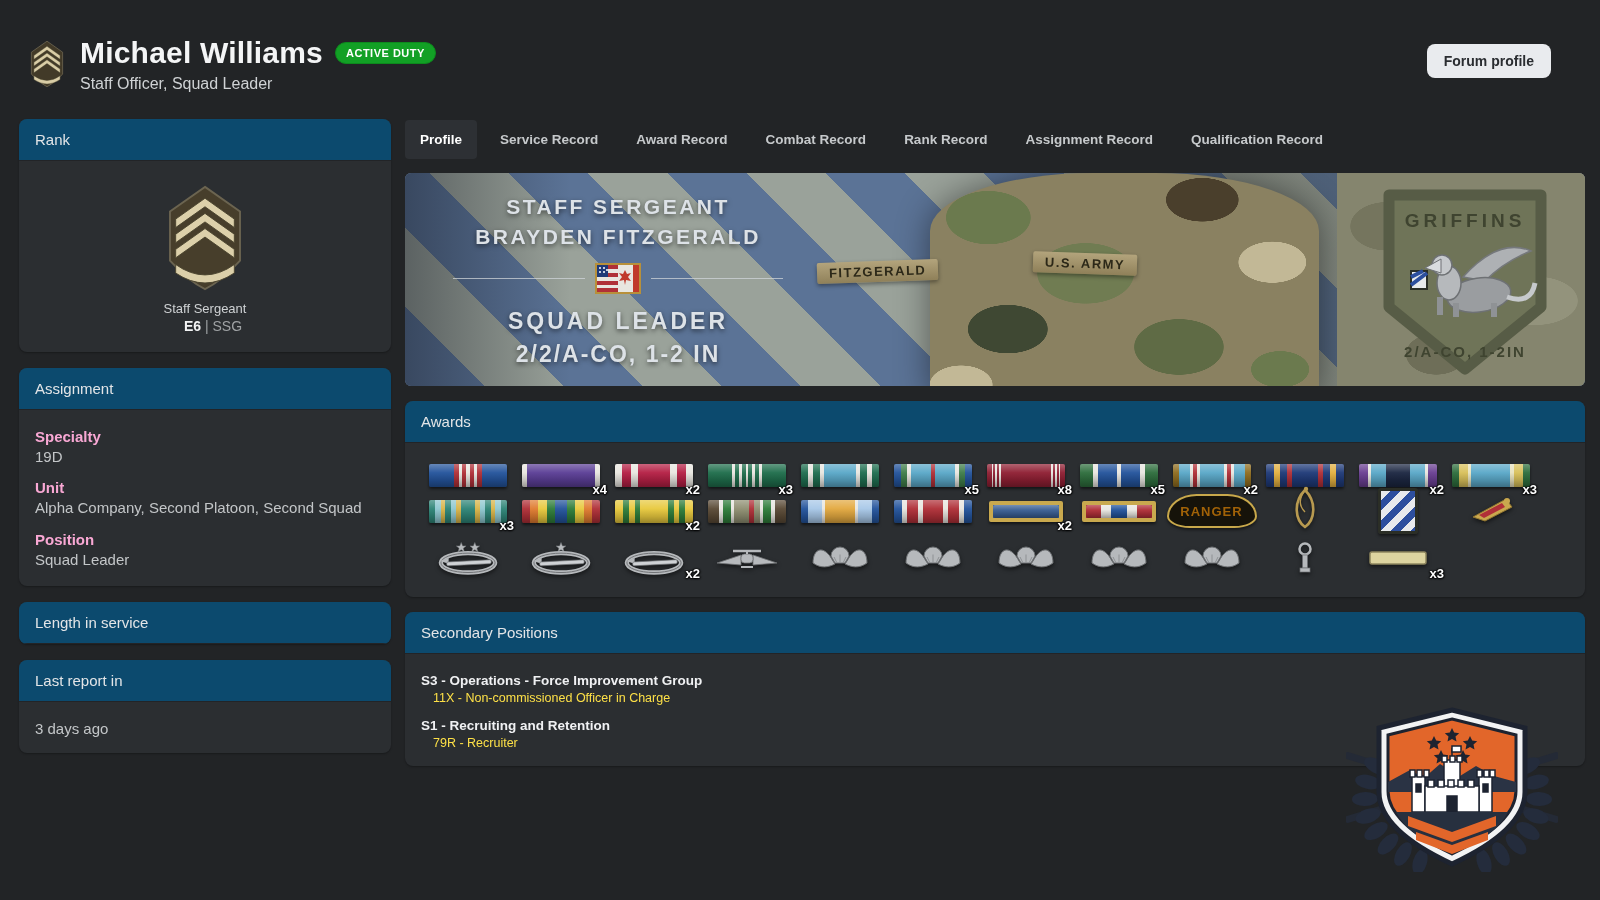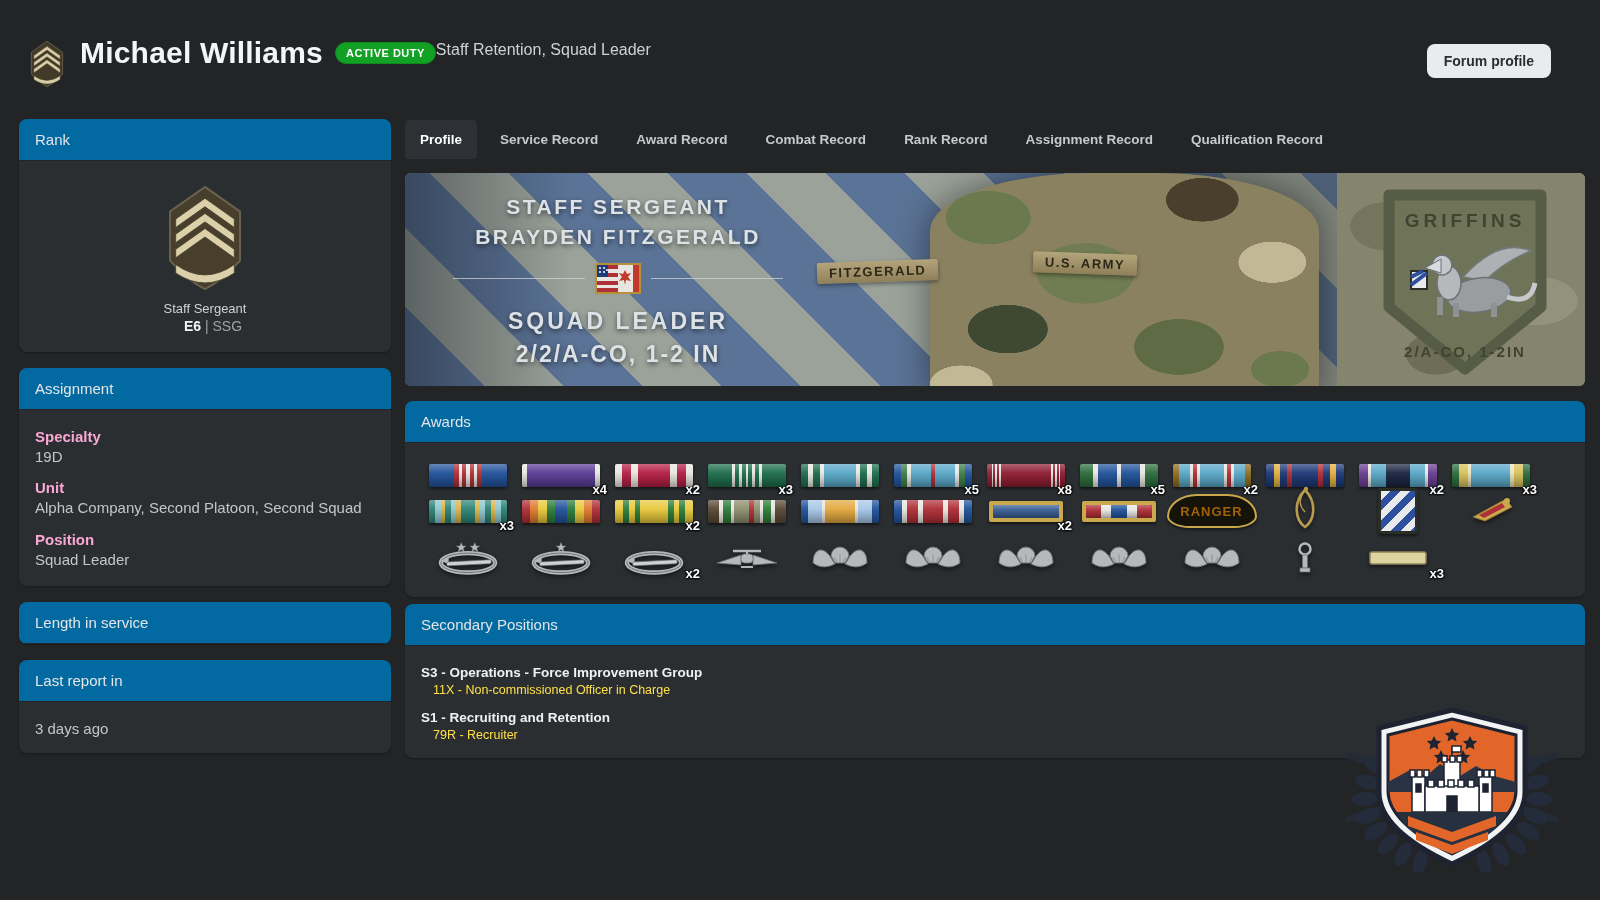--- a/index.html
+++ b/index.html
@@ -1,31 +1,31 @@
 <!DOCTYPE html>
 <html><head>
 <meta charset="utf-8">
 <style>
   html,body{margin:0;padding:0;background:#1b1d1f;}
   .page{position:relative;width:1600px;height:900px;background:#222426;overflow:hidden;
         font-family:"Liberation Sans", sans-serif;color:#e8eaec;}
   
   .hdr{position:absolute;left:28px;top:36px;display:flex;align-items:flex-start;gap:14px;}
   .hdr-ins{width:38px;height:48px;margin-top:4px;}
-  .hdr-text{display:flex;flex-direction:row;justify-content:flex-end;}
+  .hdr-text{display:flex;flex-direction:column;justify-content:flex-end;}
   .hdr-row{display:flex;align-items:center;gap:12px;}
   .hdr-name{font-size:30px;font-weight:bold;color:#f4f5f6;letter-spacing:.2px;}
   .status-pill{background:#12a025;border:1px solid #0d8a1d;color:#fff;font-size:11px;font-weight:bold;
                letter-spacing:.5px;padding:4px 10px;border-radius:12px;}
   .hdr-sub{font-size:16px;color:#cfd2d4;margin-top:5px;}
   .forum-btn{position:absolute;right:49px;top:44px;background:#e9ebee;color:#2a2d31;font-size:14px;
              font-weight:bold;padding:9px 17px;border:none;border-radius:8px;cursor:pointer;}
   
   .card{background:#2b2e31;border-radius:8px;overflow:hidden;box-shadow:0 1px 2px rgba(0,0,0,.3);}
-  .card-h{background:#0369a1;padding:12px 16px;font-size:15px;color:#e3e5e7;border-bottom:1px solid #222427;}
+  .card-h{background:#0c4a6e;padding:12px 16px;font-size:15px;color:#e3e5e7;border-bottom:1px solid #222427;}
   .card-b{padding:6px 16px 16px 16px;}
   .sidebar{position:absolute;left:19px;top:119px;width:372px;display:flex;flex-direction:column;gap:16px;}
   .rank-body{display:flex;flex-direction:column;align-items:center;padding:24px 0 18px 0;}
   .rank-name{font-size:13px;color:#cfd2d4;margin-top:10px;}
   .rank-grade{font-size:14px;color:#9fa2a4;margin-top:2px;padding-left:16px;}
   .rank-grade b{color:#f2f3f4;}
   .field{margin-top:12px;}
   .f-label{font-size:15px;font-weight:bold;color:#f9a8d4;}
   .f-value{font-size:15px;color:#c3c6c8;line-height:1.35;margin-top:2px;}
   .single-val{font-size:15px;color:#c3c6c8;margin-top:12px;}
@@ -86,21 +86,21 @@
         text-shadow:0 1px 2px #000,1px 0 2px #000,-1px 0 2px #000;z-index:3;}
   .badges .mult{bottom:2px;}
   .ranger-tab{width:86px;height:30px;background:#16130a;border:2.5px solid #c8a84b;color:#a16207;
       font-size:13px;font-weight:bold;letter-spacing:1px;display:flex;align-items:center;justify-content:center;
       border-radius:50% 50% 38% 38%/100% 100% 52% 52%;box-shadow:0 2px 3px rgba(0,0,0,.5);}
   .patch-3id{width:34px;height:40px;border:3px solid #2b2e26;border-radius:3px;
       background:repeating-linear-gradient(135deg,#e8eaec 0 7px,#2d4f9e 7px 14px);
       box-shadow:0 2px 3px rgba(0,0,0,.5);}
   .badge-icon svg{filter:drop-shadow(0 2px 2px rgba(0,0,0,.55));}
   
-  .secondary-card{margin-top:7px;}
+  .secondary-card{margin-top:15px;}
   .sp-item{margin-top:13px;}
   .sp-title{font-size:13.5px;font-weight:bold;color:#f0f1f3;}
   .sp-sub{font-size:12.5px;color:#fde047;margin-top:3px;margin-left:12px;}
   
   .community-logo{position:absolute;right:42px;bottom:28px;}
 </style>
 </head>
 <body>
 
 <div class="page">
@@ -111,21 +111,21 @@
       <path d="M14 36 L45 14 L76 36 L76 45 L45 23 L14 45 Z" fill="#d9cda6" stroke="#4a442f"></path>
       <path d="M14 52 L45 30 L76 52 L76 61 L45 39 L14 61 Z" fill="#d9cda6" stroke="#4a442f"></path>
       <path d="M14 68 L45 46 L76 68 L76 77 L45 55 L14 77 Z" fill="#d9cda6" stroke="#4a442f"></path>
       <path d="M14 84 Q45 106 76 84 L76 93 Q45 114 14 93 Z" fill="#d9cda6" stroke="#4a442f"></path>
     </svg>
     <div class="hdr-text">
       <div class="hdr-row">
         <span class="hdr-name">Michael Williams</span>
         <span class="status-pill">ACTIVE DUTY</span>
       </div>
-      <span class="hdr-sub">Staff Retention, Squad Leader</span>
+      <span class="hdr-sub">Staff Officer, Squad Leader</span>
     </div>
   </div>
   <button class="forum-btn">Forum profile</button>
 
   <div class="sidebar">
     <div class="card">
       <div class="card-h">Rank</div>
       <div class="rank-body">
         <svg width="86" height="106" viewBox="0 0 90 112">
           <path d="M45 2 L82 28 L82 80 Q62 102 45 110 Q28 102 8 80 L8 28 Z" fill="#473e2b" stroke="#6b6450" stroke-width="2"></path>

